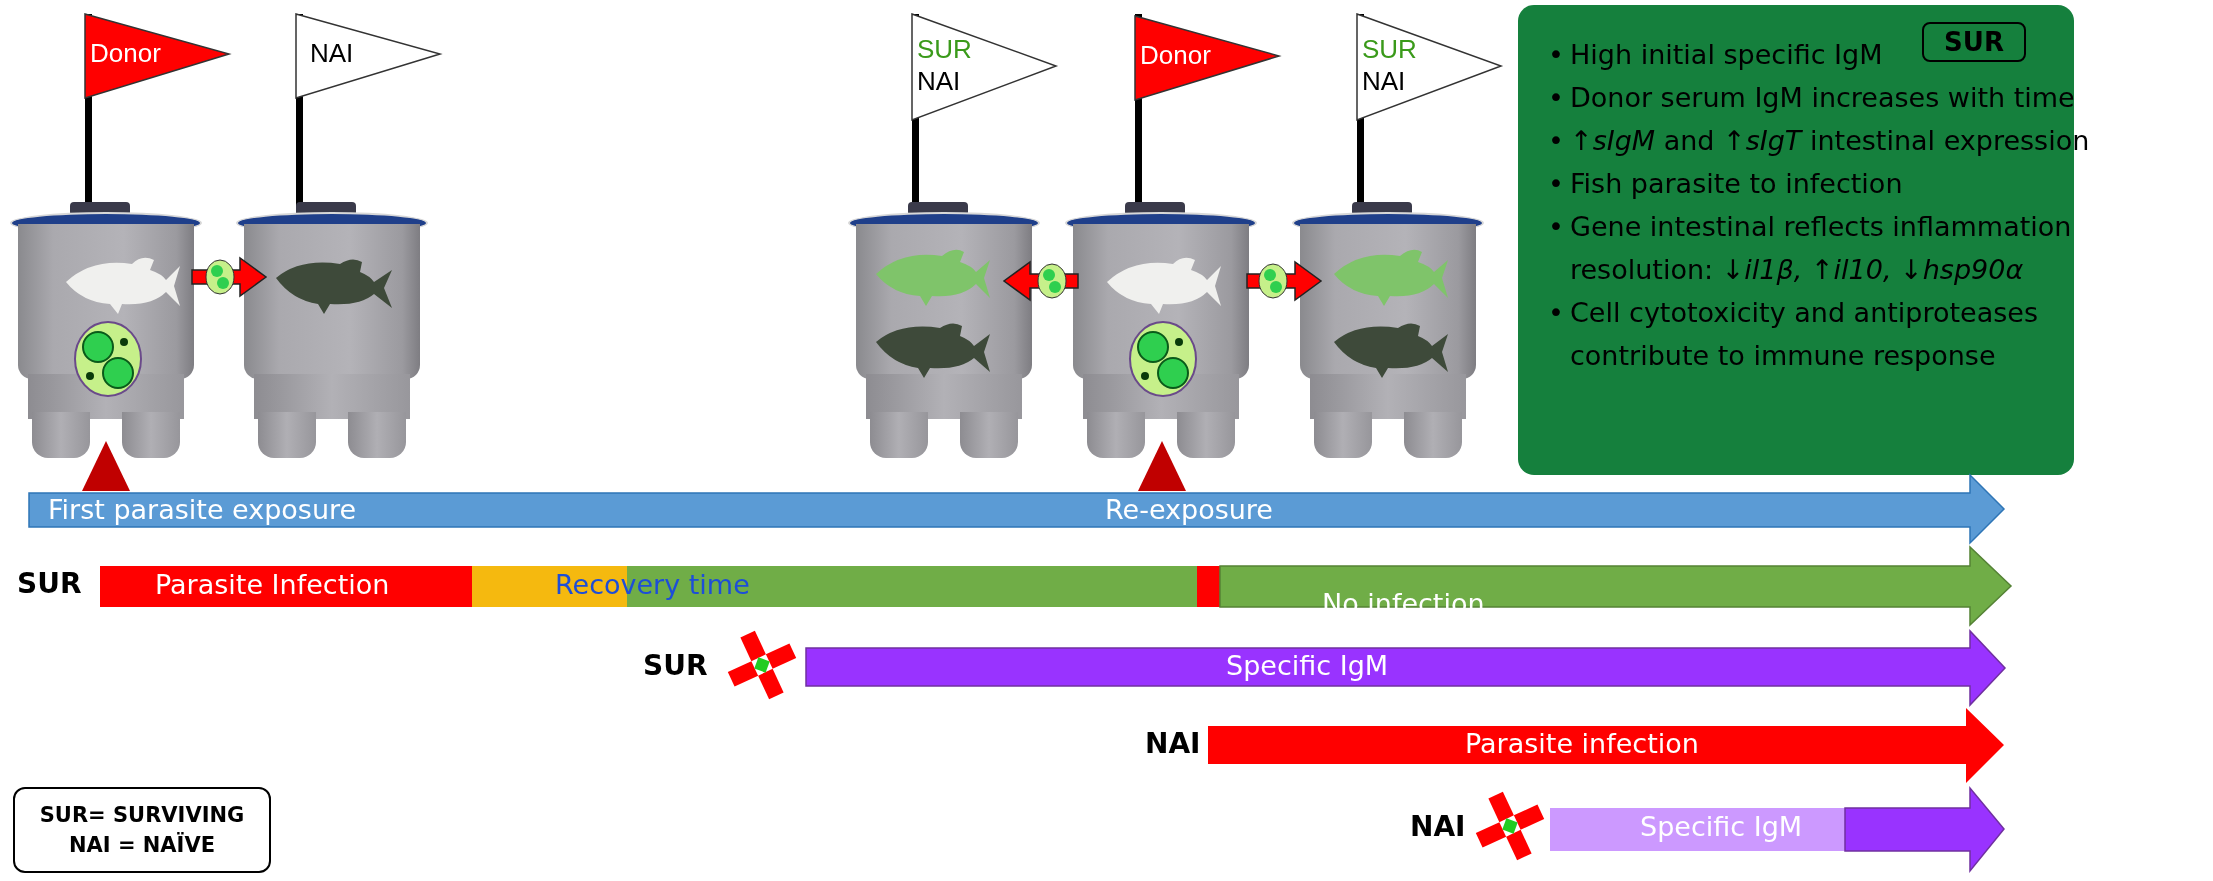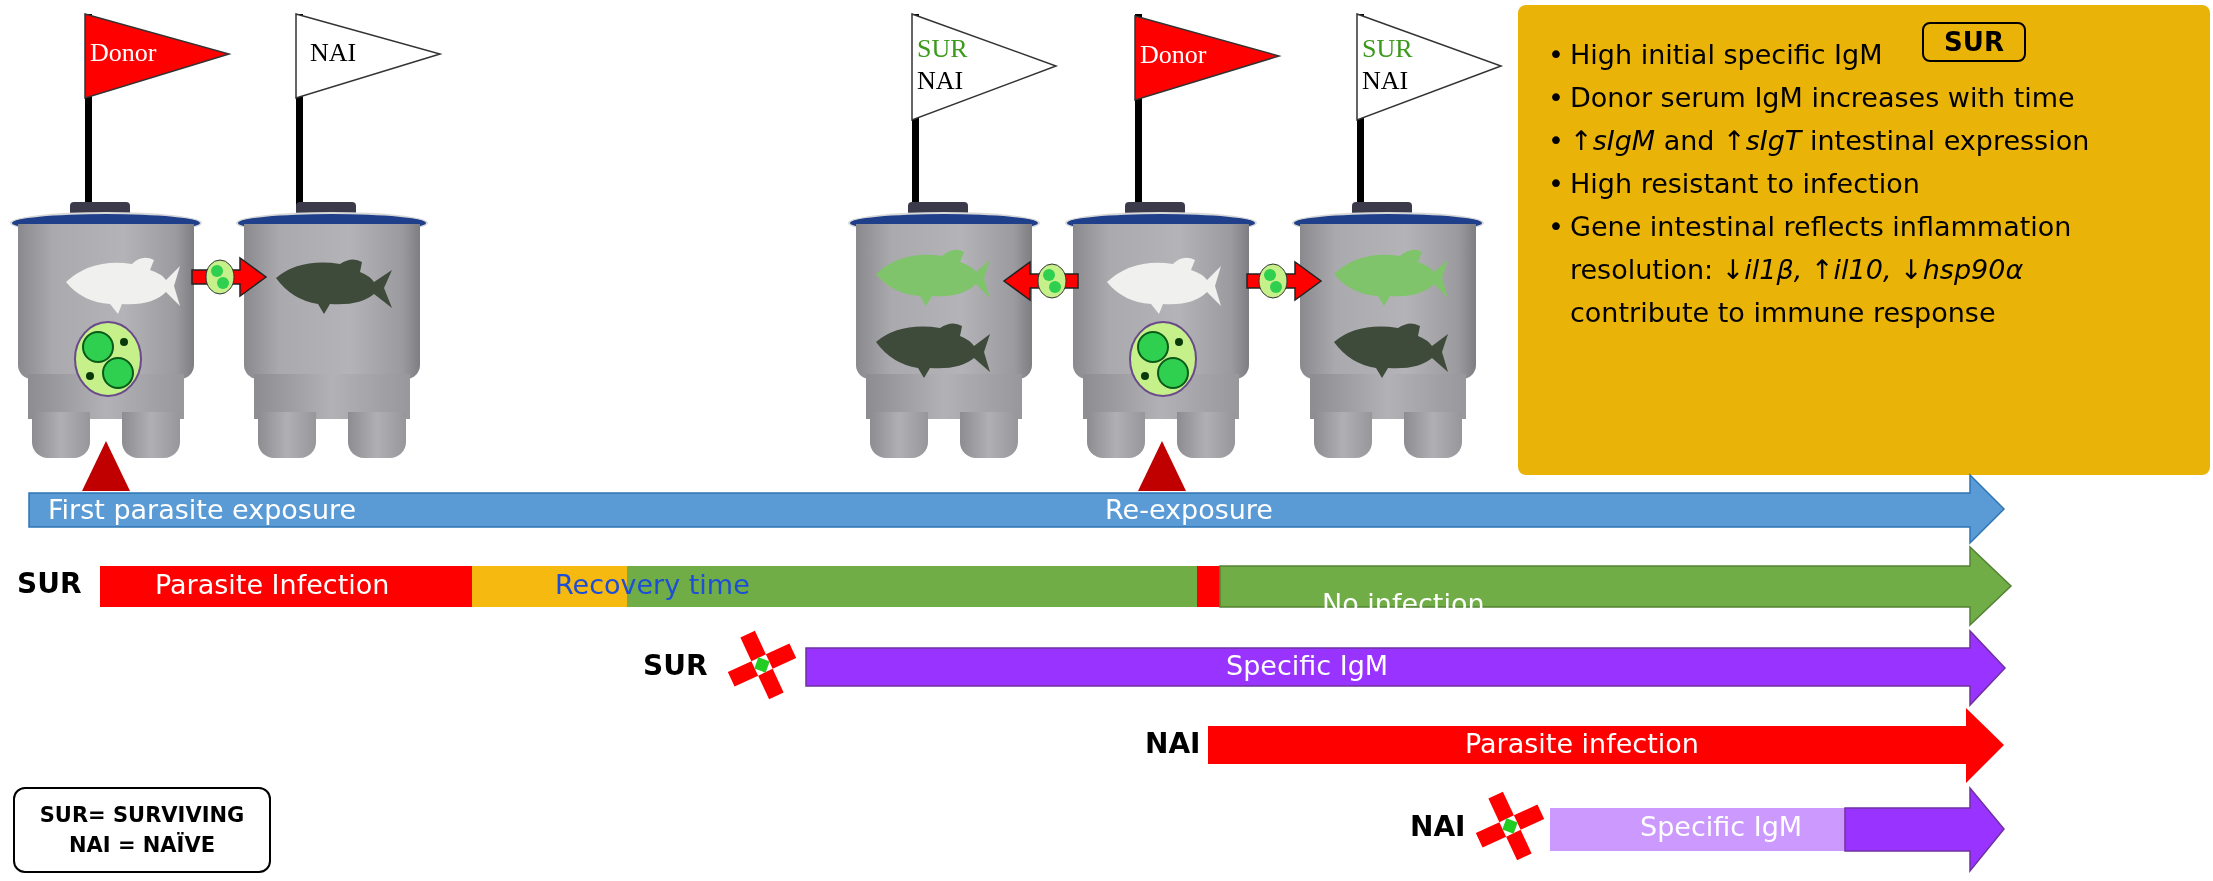--- a/index.html
+++ b/index.html
@@ -1,33 +1,33 @@
 <!DOCTYPE html>
 <html><head>
 <meta charset="utf-8">
 <style>
   html, body { margin:0; padding:0; background:#ffffff; }
   body { width:2213px; height:881px; position:relative; overflow:hidden; font-family:"Liberation Sans", "DejaVu Sans", sans-serif; }
   .abs { position:absolute; }
   
   .pole { position:absolute; width:7px; background:#000; }
   .flag { position:absolute; }
-  .flag-text { position:absolute; font-size:26px; line-height:30px; font-family:Liberation Serif, serif; }
+  .flag-text { position:absolute; font-size:26px; line-height:30px; font-family:Liberation Sans, sans-serif; }
   
   .tank { position:absolute; width:192px; height:250px; }
   .tank .rim { position:absolute; left:0; top:0; width:192px; height:22px; border-radius:50%; background:#1f3f8a; border:2px solid #d8d8d8; box-sizing:border-box; }
   .tank .knobs { position:absolute; left:60px; top:-10px; width:60px; height:14px; background:#3a3a4a; border-radius:4px; }
   .tank .body { position:absolute; left:8px; top:12px; width:176px; height:155px; background:linear-gradient(90deg,#8a8a8e 0%,#aaa9ae 20%,#b4b3b8 60%,#9b9a9f 90%,#7e7d82 100%); border-radius:0 0 14px 14px; }
   .tank .base { position:absolute; left:18px; top:162px; width:156px; height:45px; background:linear-gradient(90deg,#8d8c91,#b2b1b6,#98979c); }
   .tank .leg { position:absolute; top:200px; width:58px; height:46px; background:linear-gradient(90deg,#8d8c91,#b0afb4,#97969b); border-radius:0 0 16px 16px; }
   .tank .leg.l { left:22px; } .tank .leg.r { left:112px; }
   .fish { position:absolute; }
   .cyst { position:absolute; }
   
-  #info { position:absolute; left:1518px; top:5px; width:692px; height:470px; background:#eab308; border-radius:8px; }
+  #info { position:absolute; left:1518px; top:5px; width:556px; height:470px; background:#15803d; border-radius:16px; }
   #info ul { list-style:none; margin:0; padding:0; position:absolute; left:30px; top:28px; }
   #info li { font-family:"DejaVu Sans", sans-serif; font-size:27px; line-height:43px; color:#000; white-space:nowrap; }
   #info li .b { display:inline-block; width:22px; }
   #info li.cont { padding-left:22px; }
   #info em { font-style:italic; }
   #sur-badge { position:absolute; left:1922px; top:22px; width:104px; height:40px; border:2px solid #000; border-radius:8px; box-sizing:border-box; font-weight:bold; font-size:26px; line-height:36px; text-align:center; font-family:"DejaVu Sans", sans-serif; }
   
   .tri { position:absolute; width:0; height:0; border-left:24px solid transparent; border-right:24px solid transparent; border-bottom:50px solid #c00000; }
   .bar-text { position:absolute; font-family:"DejaVu Sans", sans-serif; font-size:27px; color:#fff; white-space:nowrap; }
   .row-label { position:absolute; font-family:"DejaVu Sans", sans-serif; font-weight:bold; font-size:28px; color:#000; }
@@ -177,23 +177,24 @@
   </svg>
 
   <div class="tri" style="left:1138px;top:441px;"></div>
 </div>
 
 <div id="info">
   <ul id="info-list">
       <li><span class="b">•</span><span>High initial specific IgM</span></li>
       <li><span class="b">•</span><span>Donor serum IgM increases with time</span></li>
       <li><span class="b">•</span><span>↑</span><em>sIgM</em><span> and ↑</span><em>sIgT</em><span> intestinal expression</span></li>
-      <li><span class="b">•</span><span>High resistant to infection</span></li>
+      <li><span class="b">•</span><span>Fish parasite to infection</span></li>
       <li><span class="b">•</span><span>Gene intestinal reflects inflammation</span></li>
       <li class="cont"><span>resolution: ↓</span><em>il1β, </em><span>↑</span><em>il10, </em><span>↓</span><em>hsp90α</em></li>
+      <li><span class="b">•</span><span>Cell cytotoxicity and antiproteases</span></li>
       <li class="cont"><span>contribute to immune response</span></li>
     </ul>
 </div>
 <div id="sur-badge">SUR</div>
 
 <svg class="layer" width="2213" height="881">
 
   <polygon points="29,493 1970,493 1970,475 2004,509 1970,543 1970,527 29,527" fill="#5b9bd5" stroke="#2e75b6" stroke-width="1.5"></polygon>
 
   <g>

